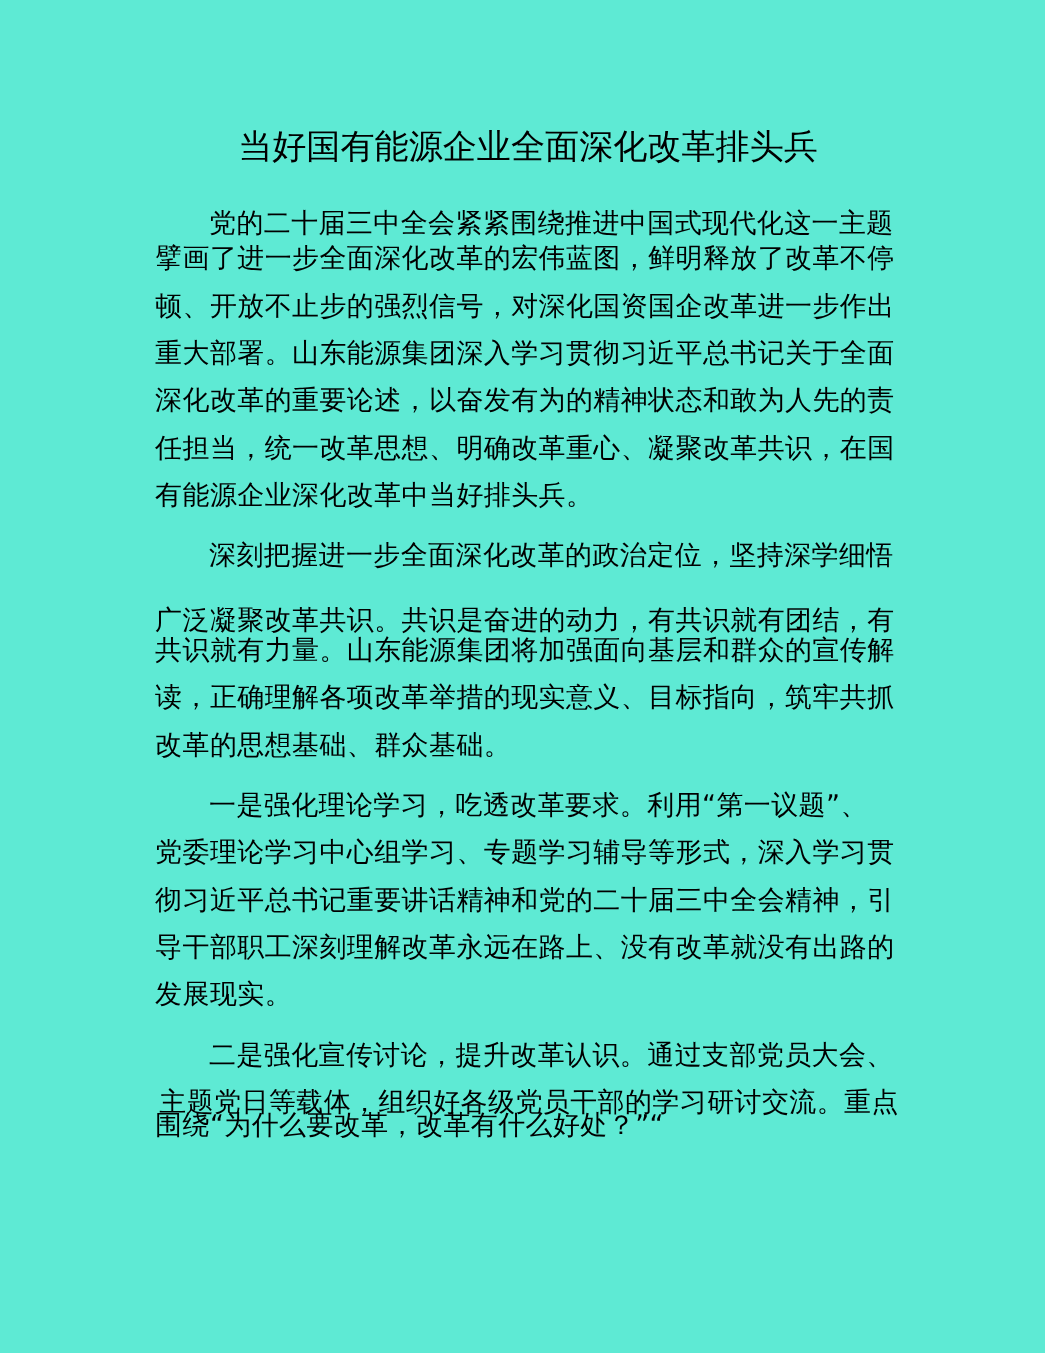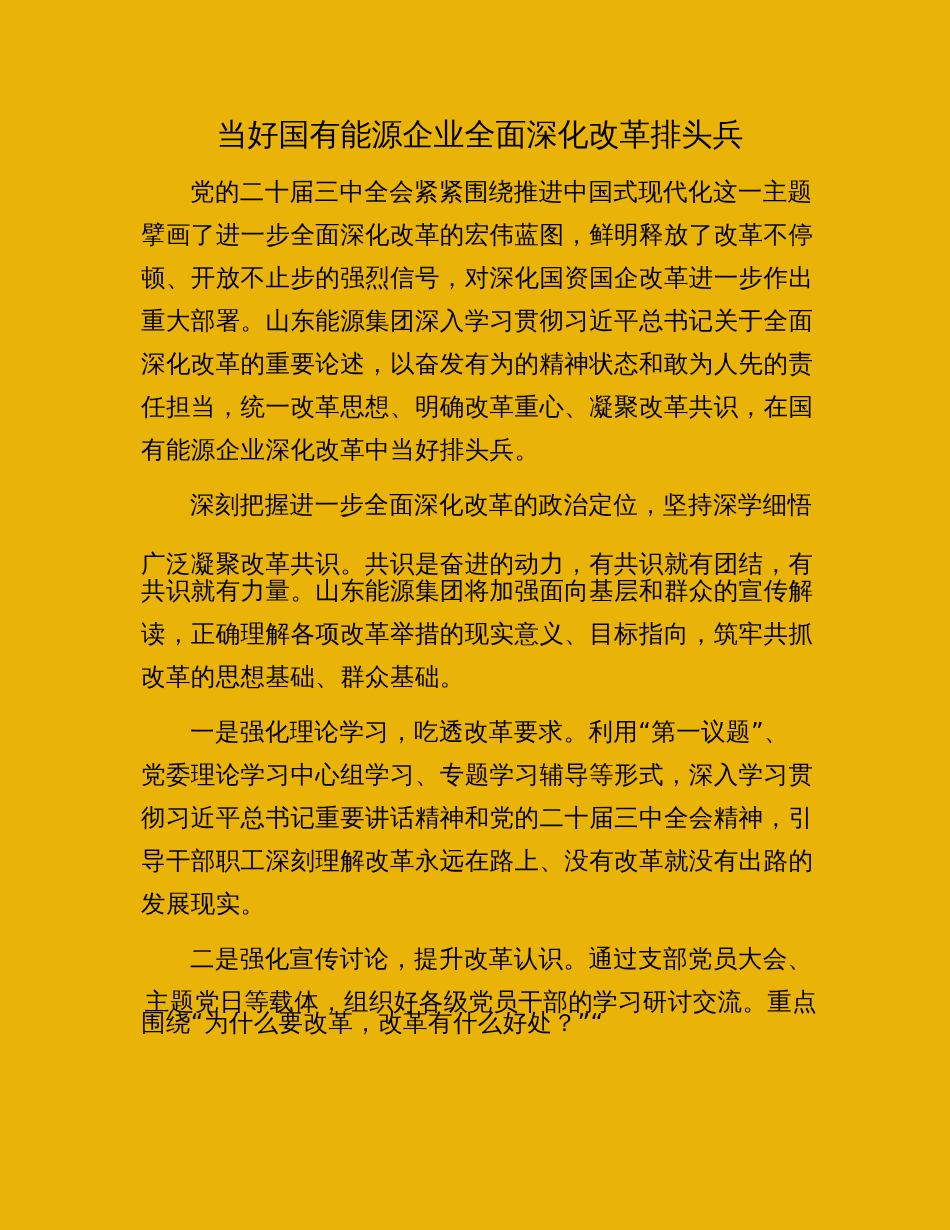--- a/index.html
+++ b/index.html
@@ -14,21 +14,21 @@
       overflow: hidden;
       font-family: "DejaVu Sans", "Liberation Sans", sans-serif;
       color: #000000;
     }
     .page {
       position: absolute;
       left: 0;
       top: 0;
       width: 950px;
       height: 1230px;
-      background: #eab308;
+      background: #5eead4;
     }
     .title {
       position: absolute;
       left: 140px;
       top: 112px;
       width: 680px;
       text-align: center;
       font-size: 31px;
       line-height: 44px;
       letter-spacing: 0px;
@@ -49,21 +49,21 @@
     }
   </style>
 </head>
 <body>
 
 <div class="page">
 
   <div class="title">当好国有能源企业全面深化改革排头兵</div>
 
   <div>
-    <div class="line indent" style="top:172px;">党的二十届三中全会紧紧围绕推进中国式现代化这一主题</div>
+    <div class="line indent" style="top:183px;">党的二十届三中全会紧紧围绕推进中国式现代化这一主题</div>
     <div class="line" style="top:215px;">擘画了进一步全面深化改革的宏伟蓝图，鲜明释放了改革不停</div>
     <div class="line" style="top:258px;">顿、开放不止步的强烈信号，对深化国资国企改革进一步作出</div>
     <div class="line" style="top:301px;">重大部署。山东能源集团深入学习贯彻习近平总书记关于全面</div>
     <div class="line" style="top:344px;">深化改革的重要论述，以奋发有为的精神状态和敢为人先的责</div>
     <div class="line" style="top:387px;">任担当，统一改革思想、明确改革重心、凝聚改革共识，在国</div>
     <div class="line" style="top:430px;">有能源企业深化改革中当好排头兵。</div>
   </div>
 
   <div>
     <div class="line indent" style="top:485px;">深刻把握进一步全面深化改革的政治定位，坚持深学细悟</div>

